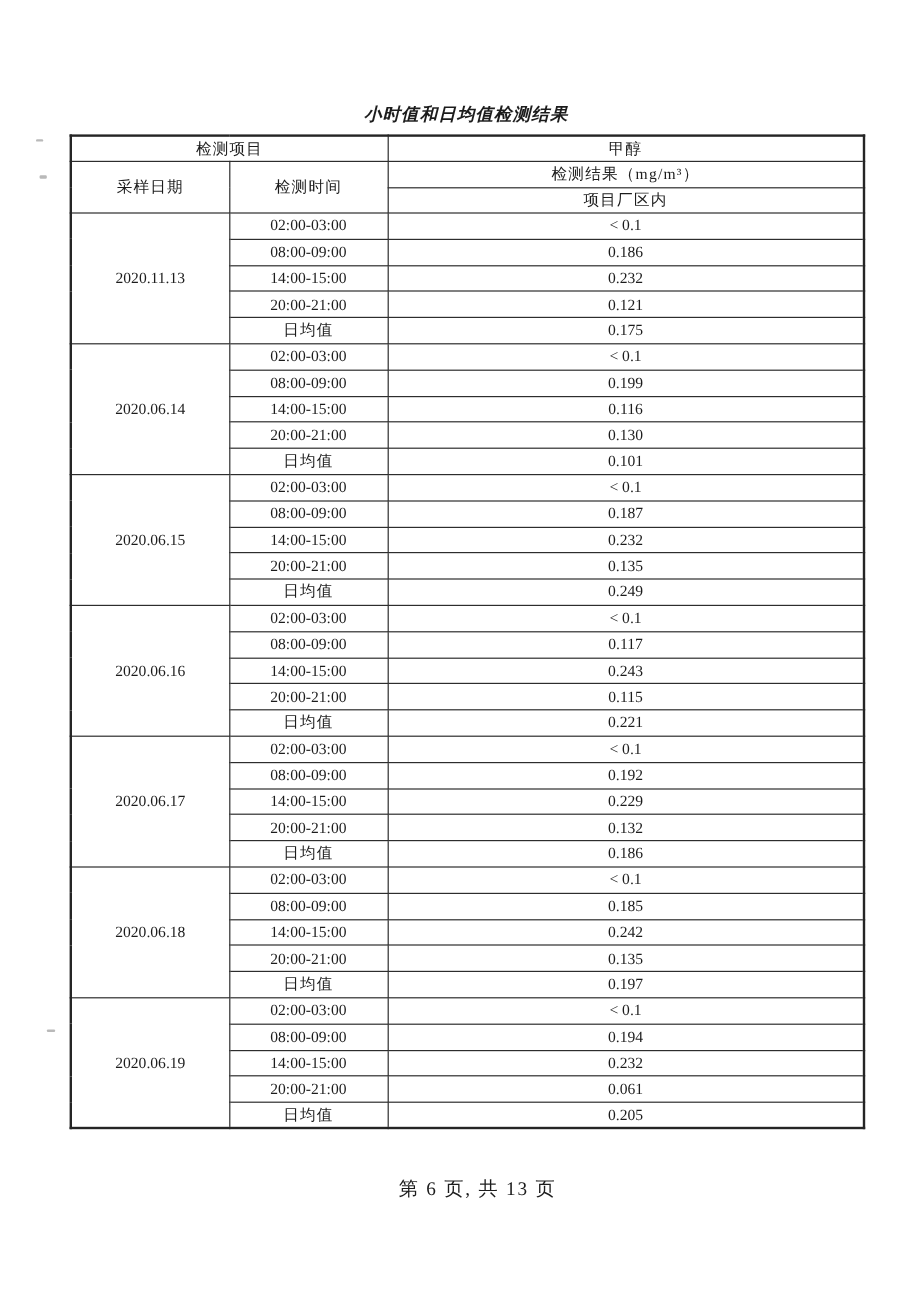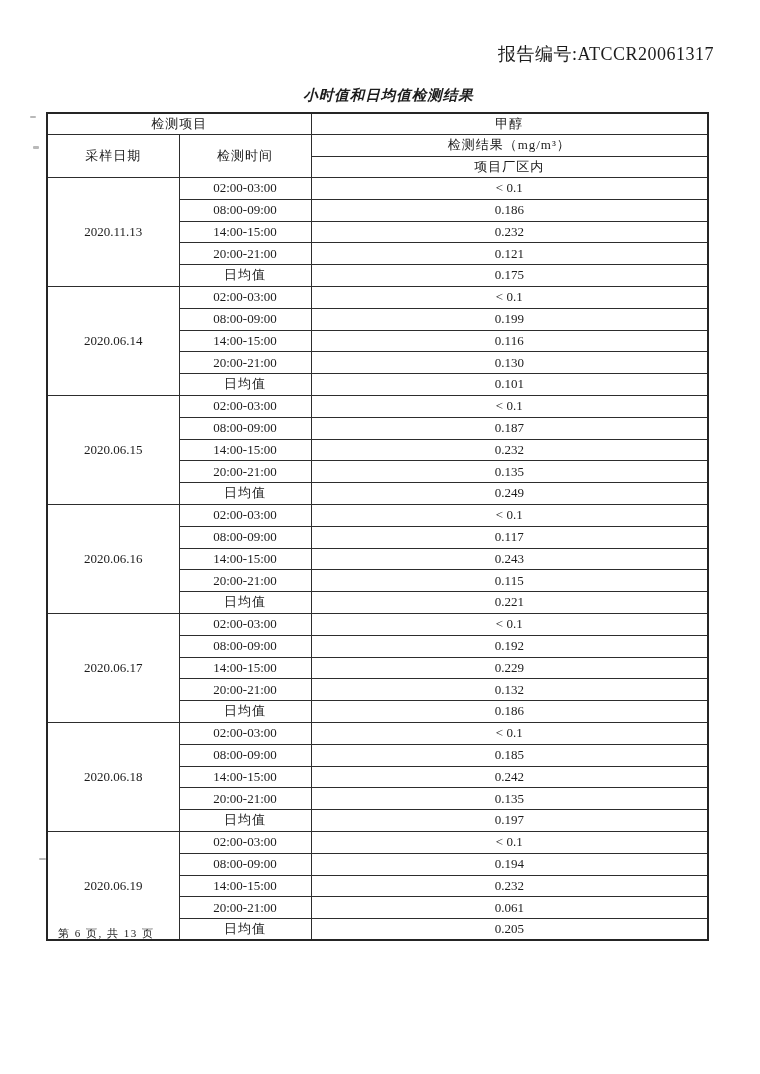--- a/index.html
+++ b/index.html
@@ -28,66 +28,66 @@
     width: 661px;
     text-align: center;
     font-size: 14.5px;
     font-weight: bold;
     letter-spacing: 1px;
     font-style: italic;
   }
   table.results {
     position: absolute;
     top: 112px;
-    left: 46px;
+    left: 58px;
     width: 661px;
     border-collapse: collapse;
     table-layout: fixed;
     border: 2px solid #252525;
   }
   table.results td {
     border: 1.5px solid #2d2d2d;
     text-align: center;
     vertical-align: middle;
     font-size: 13px;
     padding: 0;
     line-height: 1.1;
     overflow: hidden;
     white-space: nowrap;
   }
   tr.hdr-row { height: 21.5px; }
   tr.data-row { height: 21.8px; }
   td.cjk { letter-spacing: 1px; }
   .page-footer {
     position: absolute;
-    top: 926px;
+    top: 981px;
     left: 58px;
     width: 680px;
-    font-size: 11px;
+    text-align: center;
+    font-size: 16px;
     letter-spacing: 1.5px;
   }
   .speck {
     position: absolute;
     background: #b9b9b9;
     border-radius: 1px;
   }
   .speck-1 { left: 30px; top: 116px; width: 6px; height: 2px; }
   .speck-2 { left: 33px; top: 146px; width: 6px; height: 3px; }
   .speck-3 { left: 39px; top: 858px; width: 7px; height: 2px; }
 </style>
 </head>
 <body>
 
 <div class="page">
 
   <div class="speck speck-1"></div>
   <div class="speck speck-2"></div>
   <div class="speck speck-3"></div>
 
-  <div class="report-no">报告编号:ATCCR20061317</div>
 
   <div class="doc-title">小时值和日均值检测结果</div>
 
   <table class="results">
     <colgroup>
       <col style="width:132px">
       <col style="width:132px">
       <col style="width:397px">
     </colgroup>
     <tbody>

